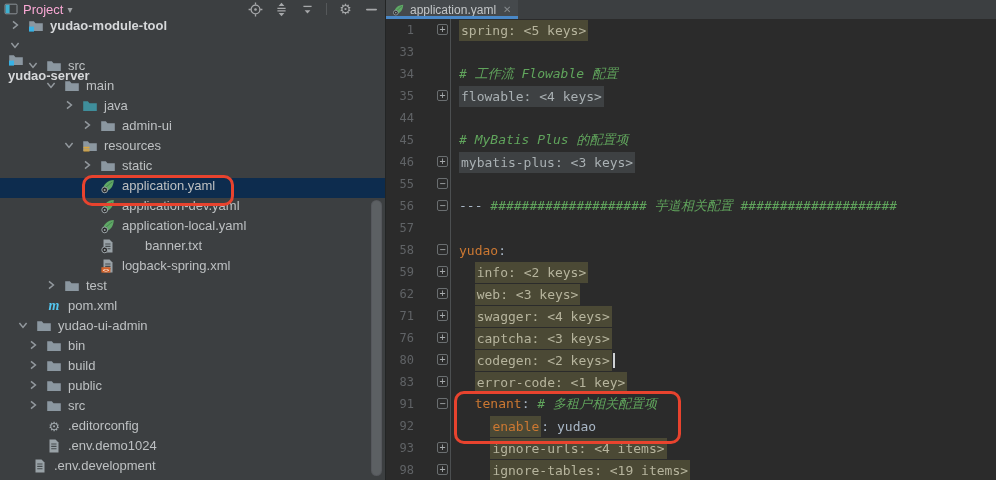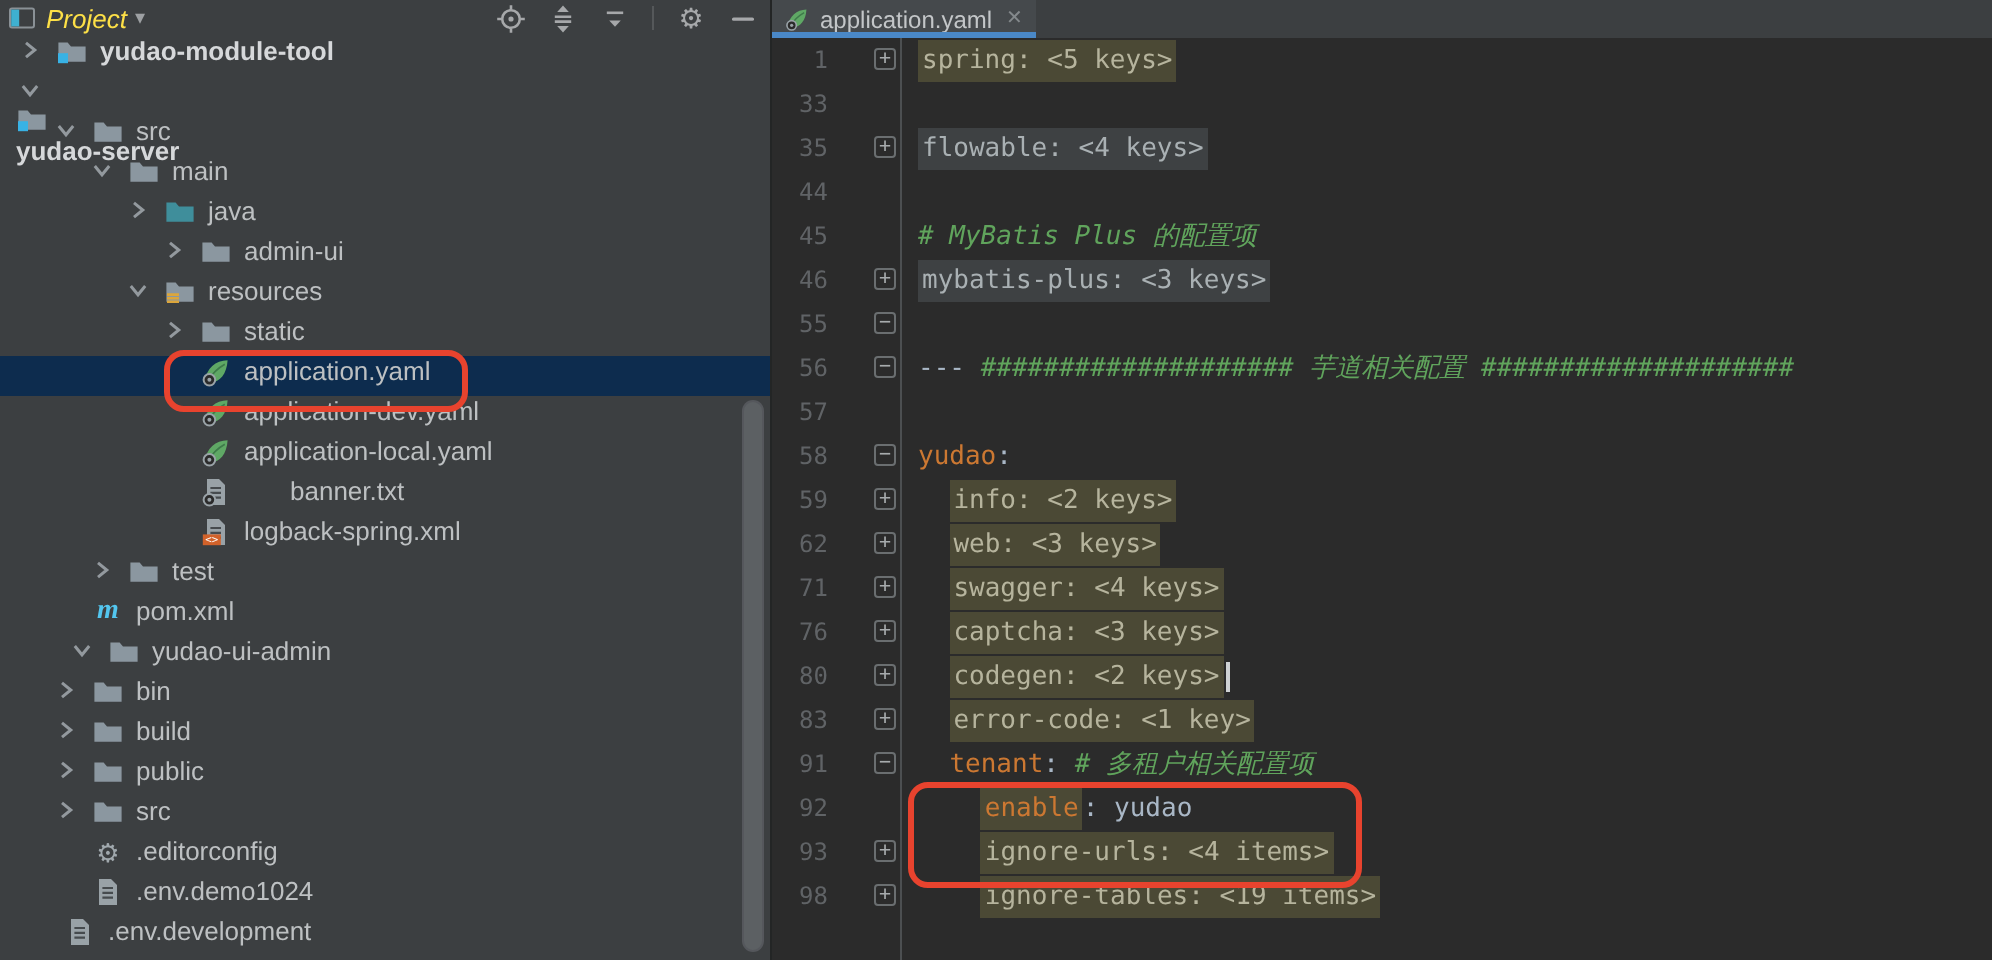--- a/index.html
+++ b/index.html
@@ -2,21 +2,21 @@
 <html><head>
 <meta charset="utf-8">
 <style>
   html,body{margin:0;padding:0;background:#2b2b2b;}
   .app{position:relative;width:996px;height:480px;overflow:hidden;
        font-family:"Liberation Sans","DejaVu Sans",sans-serif;-webkit-font-smoothing:antialiased;}
   
   .project-panel{position:absolute;left:0;top:0;width:385px;height:480px;background:#3c3f41;}
   .pp-header{position:absolute;left:0;top:0;width:385px;height:18px;background:#3c3f41;
              display:flex;align-items:center;box-sizing:border-box;padding:0 6px 0 3px;}
-  .pp-title{color:#fde047;font-size:13px;margin:0 4px 0 5px;font-style:italic;}
+  .pp-title{color:#f9a8d4;font-size:13px;margin:0 4px 0 5px;}
   .dd{color:#9da0a3;font-size:10px;margin-right:4px;}
   .pp-tools{margin-left:auto;display:flex;align-items:center;gap:11px;}
   .tool{display:inline-flex;width:15px;height:15px;align-items:center;justify-content:center;color:#a6a8aa;font-size:14px;line-height:1;}
   .tool svg{display:block}
   .tsep{width:1px;height:12px;background:#55585a;}
   .tree{position:absolute;left:0;top:18px;width:385px;height:462px;overflow:hidden;}
   .tree-row{position:relative;height:20px;display:flex;align-items:flex-start;box-sizing:border-box;
             font-size:13px;color:#bdc0c2;white-space:nowrap;cursor:default;}
   .tree-row.selected{background:#0d2c4e;}
   .tree-row.bold .tlabel{font-weight:bold;color:#d6d8da;}
@@ -275,21 +275,21 @@
             </svg>
           </span>
           <span class="tlabel">test</span>
         </div>
         <div class="tree-row" style="padding-left: 46px;">
           <span class="ticon">
             <span class="mvn">m</span>
           </span>
           <span class="tlabel">pom.xml</span>
         </div>
-        <div class="tree-row" style="padding-left: 4px; margin-left: 30px;">
+        <div class="tree-row" style="padding-left: 16px;">
           <span class="chev">
             <svg width="12" height="12" viewBox="0 0 12 12">
               <path d="M2.4 4 6 8.4 9.6 4" fill="none" stroke="#93999e" stroke-width="1.5"></path>
             </svg>
           </span>
           <span class="ticon">
             <svg width="16" height="16" viewBox="0 0 16 16" xmlns="http://www.w3.org/2000/svg">
               <path d="M1.2 3.2h4.6l1.7 2.1h7.3v7.6H1.2z" fill="#8b97a0"></path>
             </svg>
           </span>
@@ -400,20 +400,25 @@
             <span class="fmark">+</span>
           </span>
           <span class="ltext" style="margin-left: 0px;"><span class="seg-fold bg-olive">spring: &lt;5 keys&gt;</span></span>
         </div>
         <div class="line">
           <span class="ln">33</span>
           <span class="gut"></span>
           <span class="ltext" style="margin-left: 0px;"></span>
         </div>
         <div class="line">
+          <span class="ln">34</span>
+          <span class="gut"></span>
+          <span class="ltext" style="margin-left: 0px;"><span class="seg-comment"># 工作流 Flowable 配置</span></span>
+        </div>
+        <div class="line">
           <span class="ln">35</span>
           <span class="gut">
             <span class="fmark">+</span>
           </span>
           <span class="ltext" style="margin-left: 0px;"><span class="seg-fold bg-grey">flowable: &lt;4 keys&gt;</span></span>
         </div>
         <div class="line">
           <span class="ln">44</span>
           <span class="gut"></span>
           <span class="ltext" style="margin-left: 0px;"></span>

